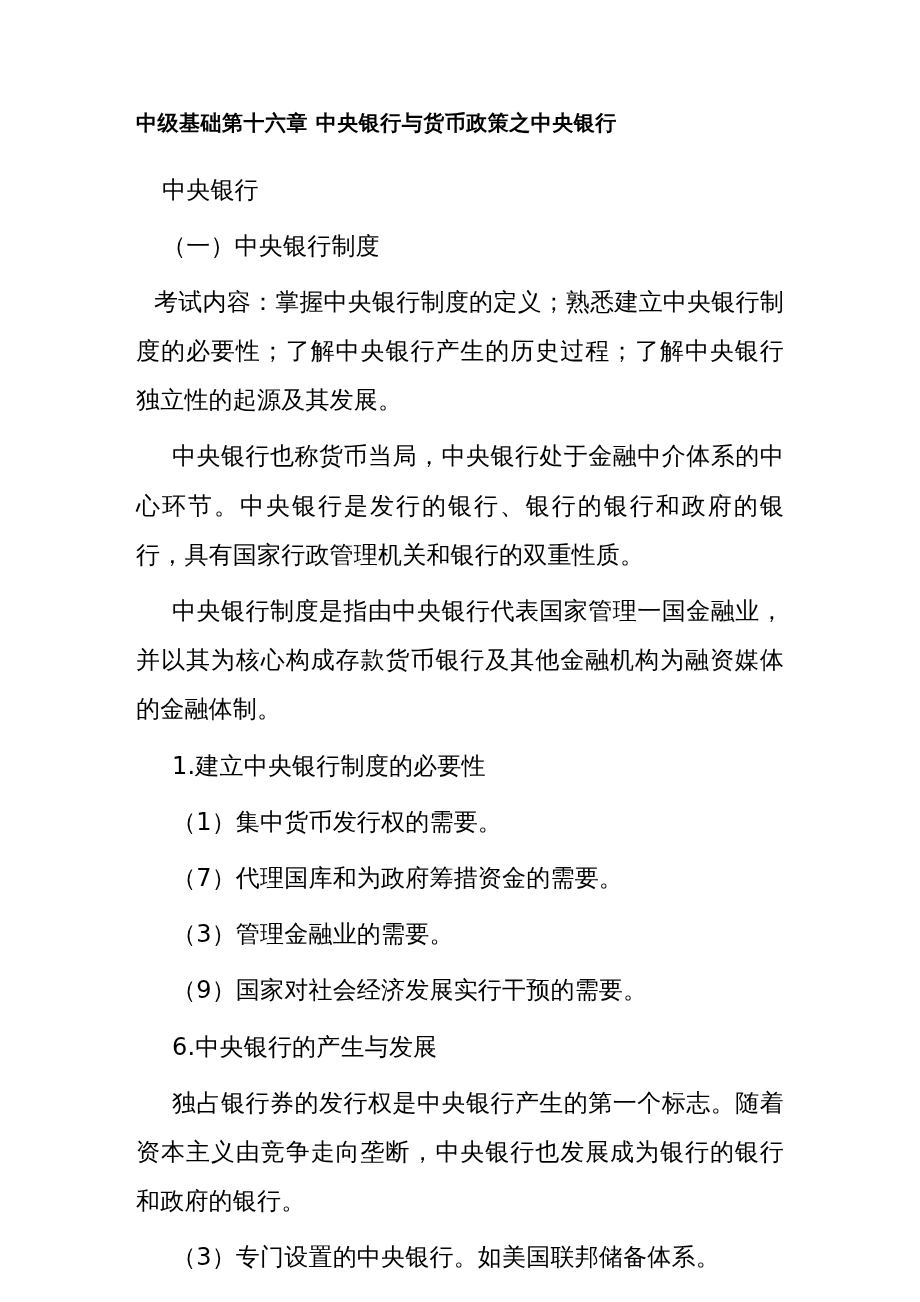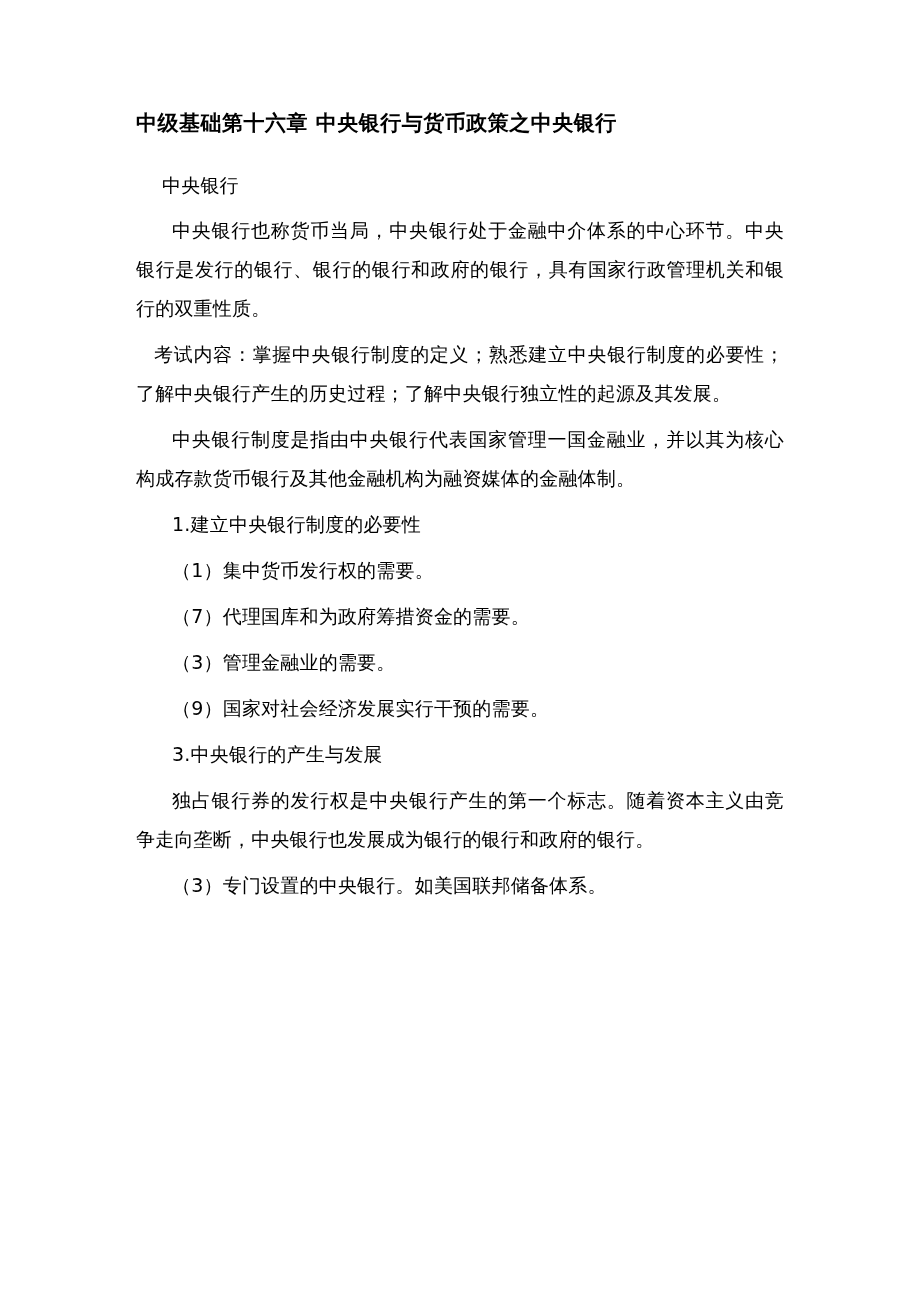--- a/index.html
+++ b/index.html
@@ -23,21 +23,21 @@
   }
   .doc-title {
     font-size: 21px;
     font-weight: bold;
     line-height: 1.5;
     text-align: left;
     margin: 0 0 26px 0;
     letter-spacing: 0.5px;
   }
   p.para {
-    font-size: 19px;
+    font-size: 24px;
     line-height: 2.05;
     margin: 0 0 7px 0;
     text-align: justify;
     text-justify: inter-ideograph;
     letter-spacing: 0.2px;
   }
   p.indent-1 {
     text-indent: 18px;
   }
   p.indent-2 {
@@ -47,24 +47,25 @@
     text-indent: 26px;
   }
 </style>
 </head>
 <body>
 
 <div class="page">
   <h1 class="doc-title">中级基础第十六章 中央银行与货币政策之中央银行</h1>
 
   <p class="para indent-half">中央银行</p>
+  <p class="para indent-half">（一）中央银行制度</p>
+  <p class="para indent-1">考试内容：掌握中央银行制度的定义；熟悉建立中央银行制度的必要性；了解中央银行产生的历史过程；了解中央银行独立性的起源及其发展。</p>
   <p class="para indent-2">中央银行也称货币当局，中央银行处于金融中介体系的中心环节。中央银行是发行的银行、银行的银行和政府的银行，具有国家行政管理机关和银行的双重性质。</p>
-  <p class="para indent-1">考试内容：掌握中央银行制度的定义；熟悉建立中央银行制度的必要性；了解中央银行产生的历史过程；了解中央银行独立性的起源及其发展。</p>
   <p class="para indent-2">中央银行制度是指由中央银行代表国家管理一国金融业，并以其为核心构成存款货币银行及其他金融机构为融资媒体的金融体制。</p>
   <p class="para indent-2">1.建立中央银行制度的必要性</p>
   <p class="para indent-2">（1）集中货币发行权的需要。</p>
   <p class="para indent-2">（7）代理国库和为政府筹措资金的需要。</p>
   <p class="para indent-2">（3）管理金融业的需要。</p>
   <p class="para indent-2">（9）国家对社会经济发展实行干预的需要。</p>
-  <p class="para indent-2">3.中央银行的产生与发展</p>
+  <p class="para indent-2">6.中央银行的产生与发展</p>
   <p class="para indent-2">独占银行券的发行权是中央银行产生的第一个标志。随着资本主义由竞争走向垄断，中央银行也发展成为银行的银行和政府的银行。</p>
   <p class="para indent-2">（3）专门设置的中央银行。如美国联邦储备体系。</p>
 </div>
 
 </body></html>

